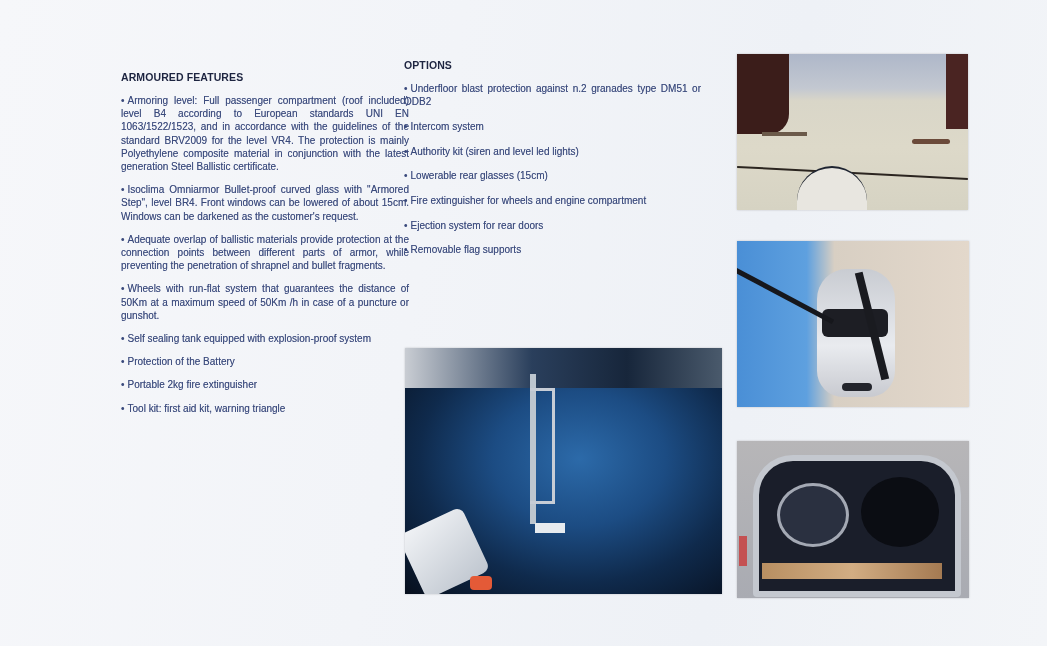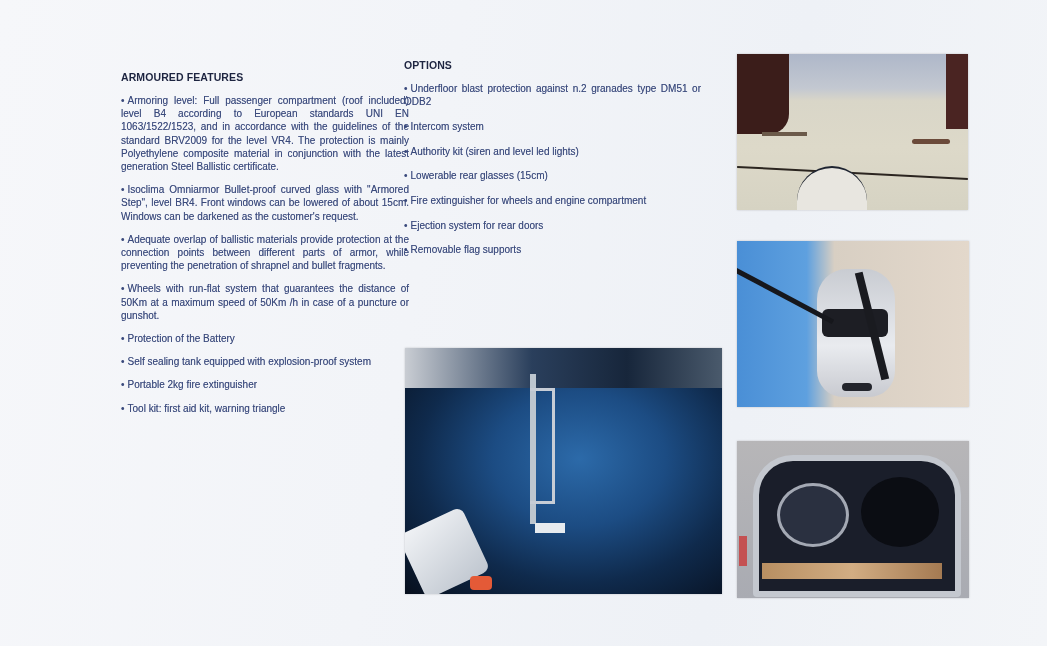--- a/index.html
+++ b/index.html
@@ -67,22 +67,22 @@
 <body>
 
 <div class="page">
 
   <section class="col-left">
     <h2 class="heading">ARMOURED FEATURES</h2>
     <p class="para"><span class="bullet">•</span><span>Armoring level: Full passenger compartment (roof included) level B4 according to European standards UNI EN 1063/1522/1523, and in accordance with the guidelines of the standard BRV2009 for the level VR4. The protection is mainly Polyethylene composite material in conjunction with the latest generation Steel Ballistic certificate.</span></p>
     <p class="para"><span class="bullet">•</span><span>Isoclima Omniarmor Bullet-proof curved glass with "Armored Step", level BR4. Front windows can be lowered of about 15cm. Windows can be darkened as the customer's request.</span></p>
     <p class="para"><span class="bullet">•</span><span>Adequate overlap of ballistic materials provide protection at the connection points between different parts of armor, while preventing the penetration of shrapnel and bullet fragments.</span></p>
     <p class="para"><span class="bullet">•</span><span>Wheels with run-flat system that guarantees the distance of 50Km at a maximum speed of 50Km /h in case of a puncture or gunshot.</span></p>
+    <p class="para"><span class="bullet">•</span><span>Self sealing tank equipped with explosion-proof system</span></p>
     <p class="para"><span class="bullet">•</span><span>Protection of the Battery</span></p>
-    <p class="para"><span class="bullet">•</span><span>Self sealing tank equipped with explosion-proof system</span></p>
     <p class="para"><span class="bullet">•</span><span>Portable 2kg fire extinguisher</span></p>
     <p class="para"><span class="bullet">•</span><span>Tool kit: first aid kit, warning triangle</span></p>
   </section>
 
   <section class="col-mid">
     <h2 class="heading">OPTIONS</h2>
     <p class="opt"><span class="bullet">•</span><span>Underfloor blast protection against n.2 granades type DM51 or ODB2</span></p>
     <p class="opt"><span class="bullet">•</span><span>Intercom system</span></p>
     <p class="opt"><span class="bullet">•</span><span>Authority kit (siren and level led lights)</span></p>
     <p class="opt"><span class="bullet">•</span><span>Lowerable rear glasses (15cm)</span></p>

